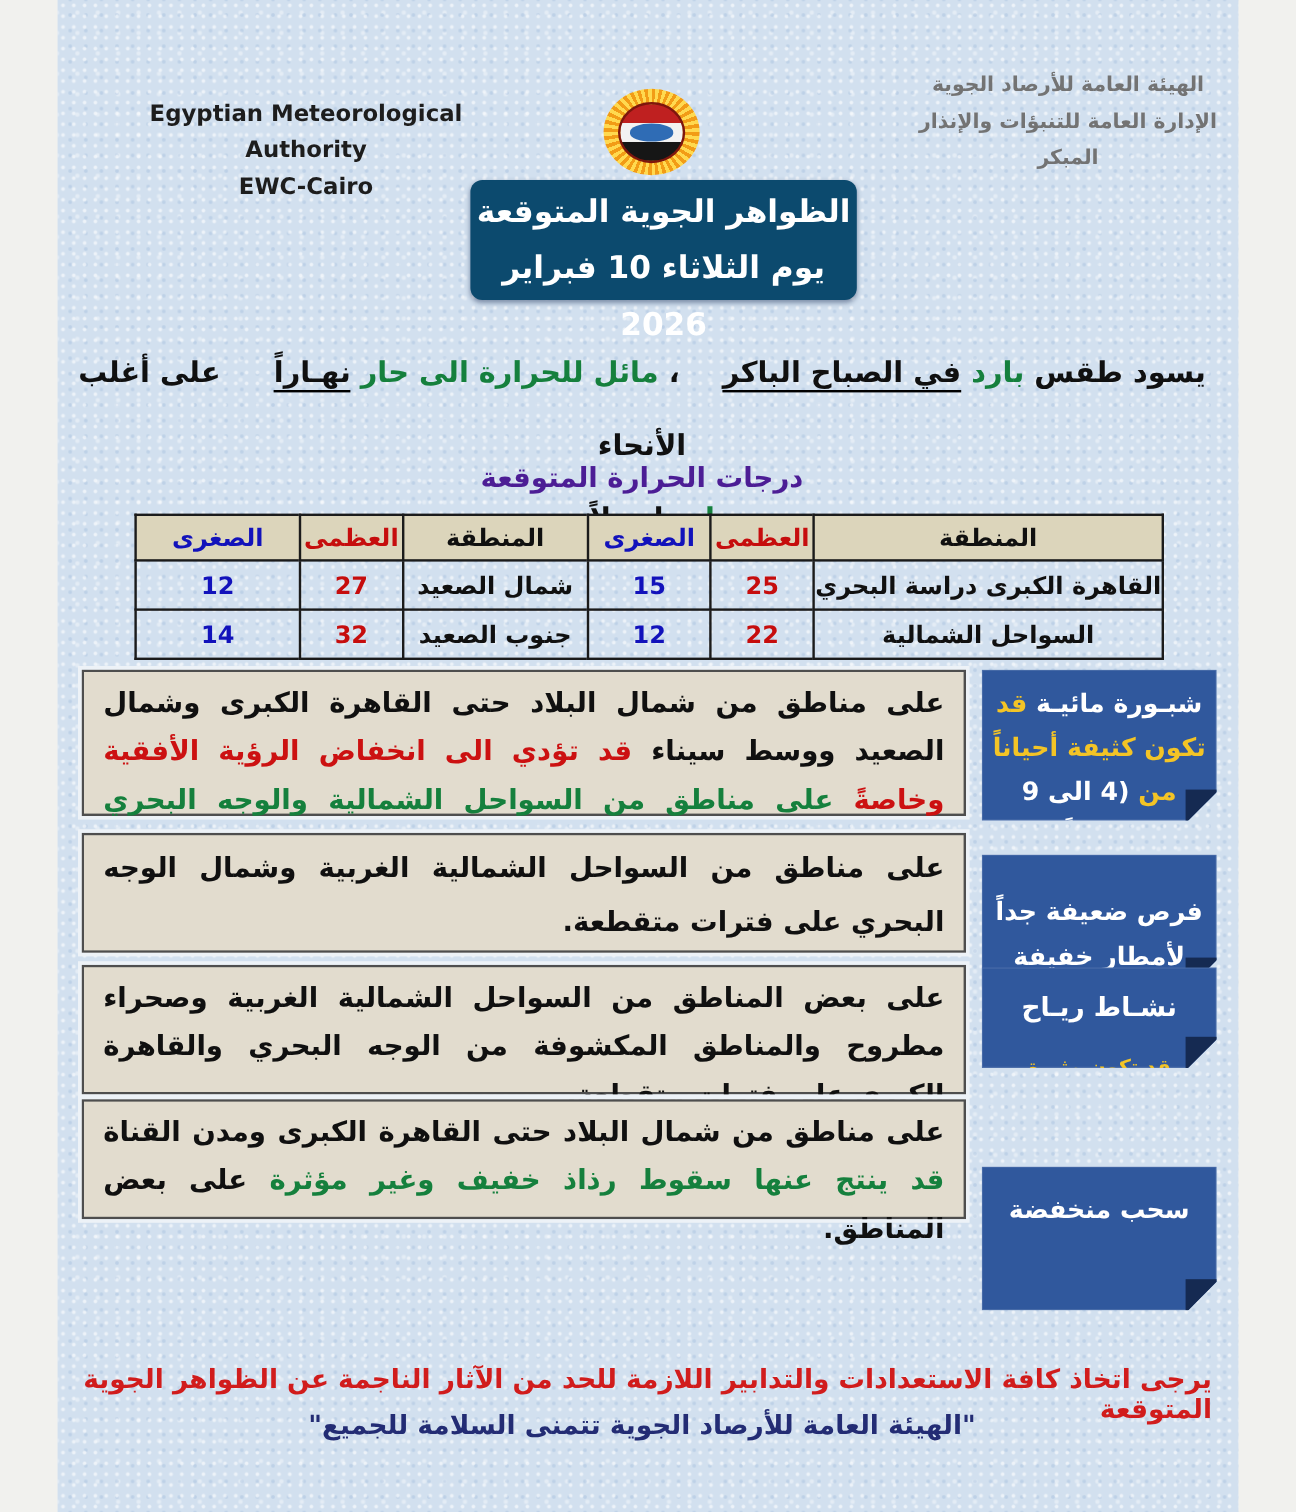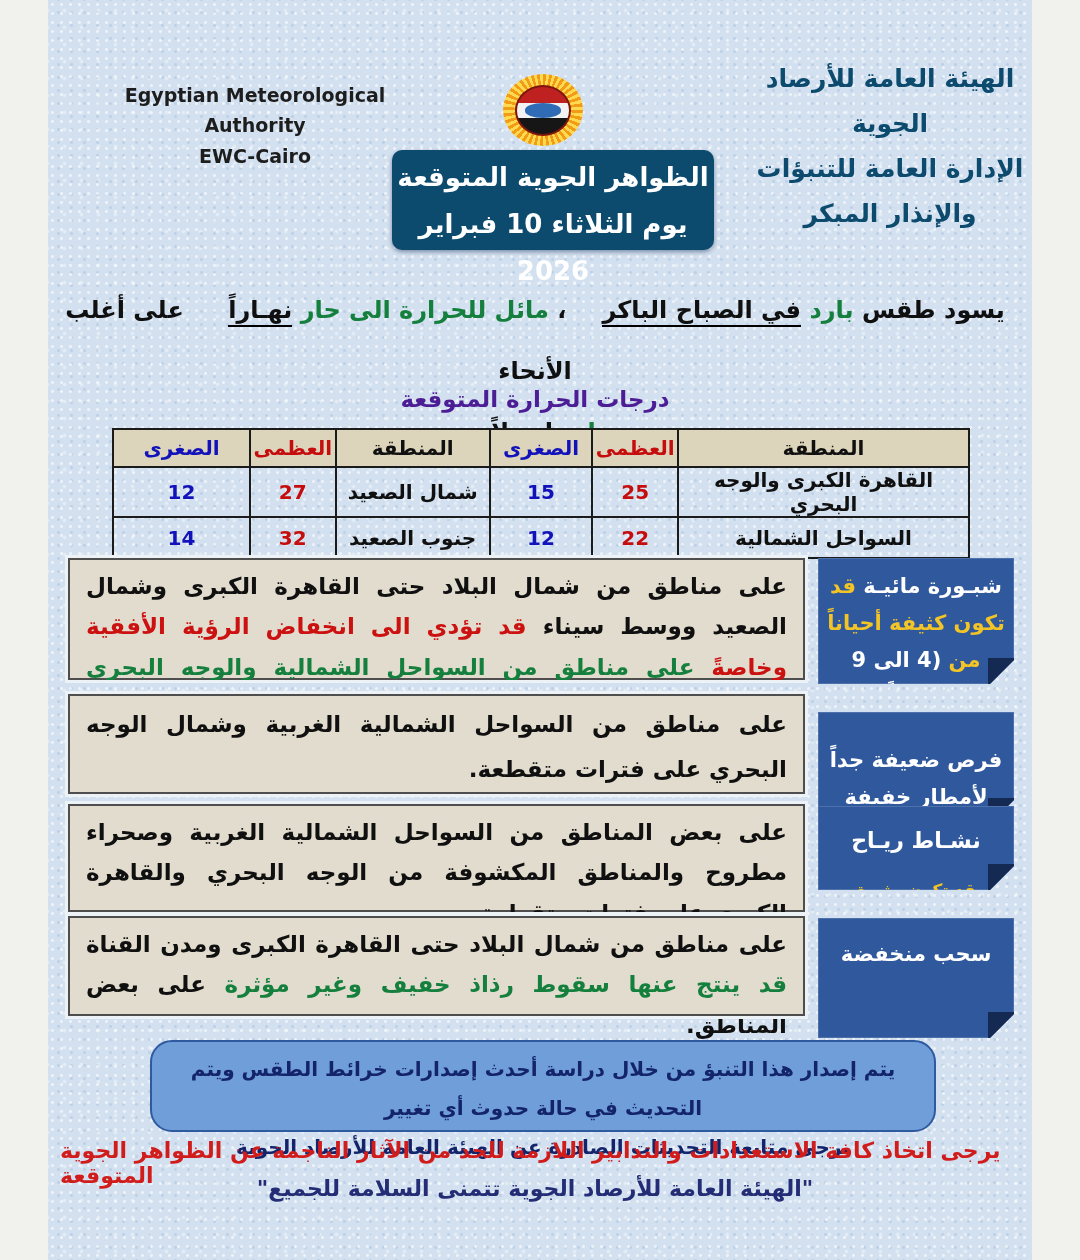--- a/index.html
+++ b/index.html
@@ -9,21 +9,21 @@
     background-color:#d2e0ef;
     background-image:
       radial-gradient(rgba(255,255,255,.6) 1px, transparent 2px),
       radial-gradient(rgba(150,180,215,.35) 1px, transparent 2px),
       radial-gradient(rgba(255,255,255,.4) 1px, transparent 2.5px);
     background-size:9px 9px,13px 13px,17px 17px;
     background-position:0 0,4px 6px,8px 2px;}
   .abs{position:absolute;}
   
   .org-en{left:80px;top:80px;width:350px;text-align:center;font-weight:bold;color:#1d1d1d;font-size:19px;line-height:1.6;}
-  .org-ar{left:740px;top:56px;width:300px;text-align:center;direction:rtl;font-weight:bold;color:#0c4a6e;font-size:25px;line-height:1.8;}
+  .org-ar{left:740px;top:56px;width:300px;text-align:center;direction:rtl;font-weight:bold;color:#737373;font-size:17px;line-height:1.8;}
   .logo{left:503px;top:74px;width:80px;height:72px;border-radius:50%;
     background:repeating-conic-gradient(from 0deg,#f29c16 0 5deg,#ffd94f 5deg 10deg);
     display:flex;align-items:center;justify-content:center;}
   .logo-core{width:52px;height:47px;border-radius:50%;border:2px solid #7e160d;overflow:hidden;position:relative;
     background:linear-gradient(#bf2020 0 33%,#f2f2f2 33% 67%,#161616 67% 100%);}
   .logo-cloud{position:absolute;left:15%;top:36%;width:70%;height:30%;background:#2f6cb5;border-radius:50%;}
   
   .title-box{left:392px;top:150px;width:322px;height:100px;background:#0c4a6e;border-radius:10px;
     box-shadow:0 2px 4px rgba(20,40,80,.45);direction:rtl;text-align:center;color:#fff;font-weight:bold;
     font-size:26px;line-height:1.8;padding-top:4px;box-sizing:border-box;}
@@ -49,21 +49,21 @@
   .sec-label{left:818px;width:196px;background:#30589d;direction:rtl;text-align:center;color:#fff;font-weight:bold;
     font-size:21px;line-height:1.75;padding:10px 8px;box-sizing:border-box;
     clip-path:polygon(0 0,100% 0,100% calc(100% - 24px),calc(100% - 24px) 100%,0 100%);
     box-shadow:inset 0 0 0 1px rgba(255,255,255,.15);}
   .sec-label::after{content:"";position:absolute;right:0;bottom:0;width:26px;height:26px;background:#152a52;}
   .t-yellow{color:#f3c426;}
   .label3-sub{font-size:17px;line-height:1.6;display:block;margin-top:16px;}
   
   .info-box{left:150px;top:1040px;width:786px;height:92px;background:#6f9ed8;border:2px solid #2f5aa0;border-radius:22px;
     direction:rtl;text-align:center;color:#14246b;font-weight:bold;font-size:20px;line-height:1.95;padding-top:8px;box-sizing:border-box;}
-  .warn-red{left:60px;top:1138px;width:950px;direction:rtl;text-align:left;color:#d11c1c;font-weight:bold;font-size:22px;}
+  .warn-red{left:60px;top:1138px;width:950px;direction:rtl;text-align:right;color:#d11c1c;font-weight:bold;font-size:22px;}
   .closing{left:60px;top:1176px;width:950px;direction:rtl;text-align:center;color:#232c74;font-weight:bold;font-size:22px;}
 </style>
 </head>
 <body>
 
 <div class="stage">
   <div class="paper"></div>
 
   <div class="abs org-en">
     <div>Egyptian Meteorological Authority</div>
@@ -105,21 +105,21 @@
     <tbody>
         <tr>
       <th class="c-region">المنطقة</th>
       <th class="c-max">العظمى</th>
       <th class="c-min">الصغرى</th>
       <th class="c-region">المنطقة</th>
       <th class="c-max">العظمى</th>
       <th class="c-min">الصغرى</th>
     </tr>
     <tr>
-      <td class="c-region">القاهرة الكبرى والوجه البحري</td>
+      <td class="c-region">القاهرة الكبرى دراسة البحري</td>
       <td class="c-max">25</td>
       <td class="c-min">15</td>
       <td class="c-region">شمال الصعيد</td>
       <td class="c-max">27</td>
       <td class="c-min">12</td>
     </tr>
     <tr>
       <td class="c-region">السواحل الشمالية</td>
       <td class="c-max">22</td>
       <td class="c-min">12</td>
@@ -148,24 +148,20 @@
     <span>على بعض المناطق من السواحل الشمالية الغربية وصحراء مطروح والمناطق المكشوفة من الوجه البحري والقاهرة الكبرى على فترات متقطعة.</span>
   </div>
   <div class="abs sec-label" style="top:806px;height:84px;padding-top:16px;font-size:22px;">
     <span>نشـاط ريـاح</span>
     <span class="t-yellow label3-sub">قد تكون مثيرة للرمال والأتربة</span>
   </div>
 
   <div class="abs sec-box" style="top:916px;height:100px;">
     <span>على مناطق من شمال البلاد حتى القاهرة الكبرى ومدن القناة </span><span class="t-blue">قد ينتج عنها سقوط رذاذ خفيف وغير مؤثرة </span><span>على بعض المناطق.</span>
   </div>
-  <div class="abs sec-label" style="top:918px;height:120px;padding-top:18px;">
+  <div class="abs sec-label" style="top:972px;height:120px;padding-top:18px;">
     <span>سحب منخفضة</span>
   </div>
 
-  <div class="abs info-box">
-    <div>يتم إصدار هذا التنبؤ من خلال دراسة أحدث إصدارات خرائط الطقس ويتم التحديث في حالة حدوث أي تغيير</div>
-    <div>يرجى متابعة التحديثات الصادرة عن الهيئة العامة للأرصاد الجوية</div>
-  </div>
 
   <div class="abs warn-red">يرجى اتخاذ كافة الاستعدادات والتدابير اللازمة للحد من الآثار الناجمة عن الظواهر الجوية المتوقعة</div>
   <div class="abs closing">"الهيئة العامة للأرصاد الجوية تتمنى السلامة للجميع"</div>
 </div>
 
 </body></html>

